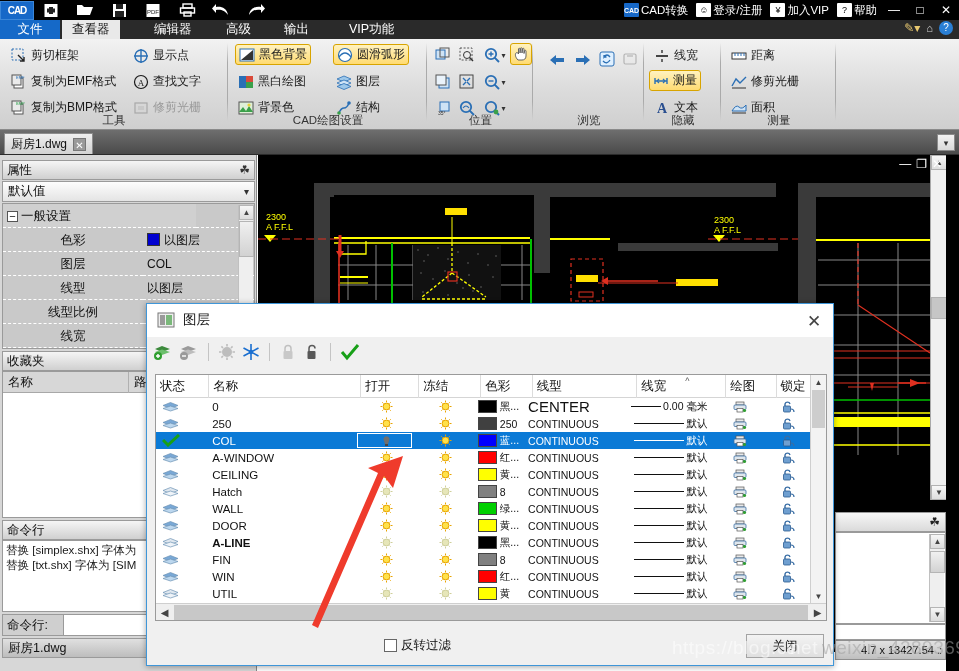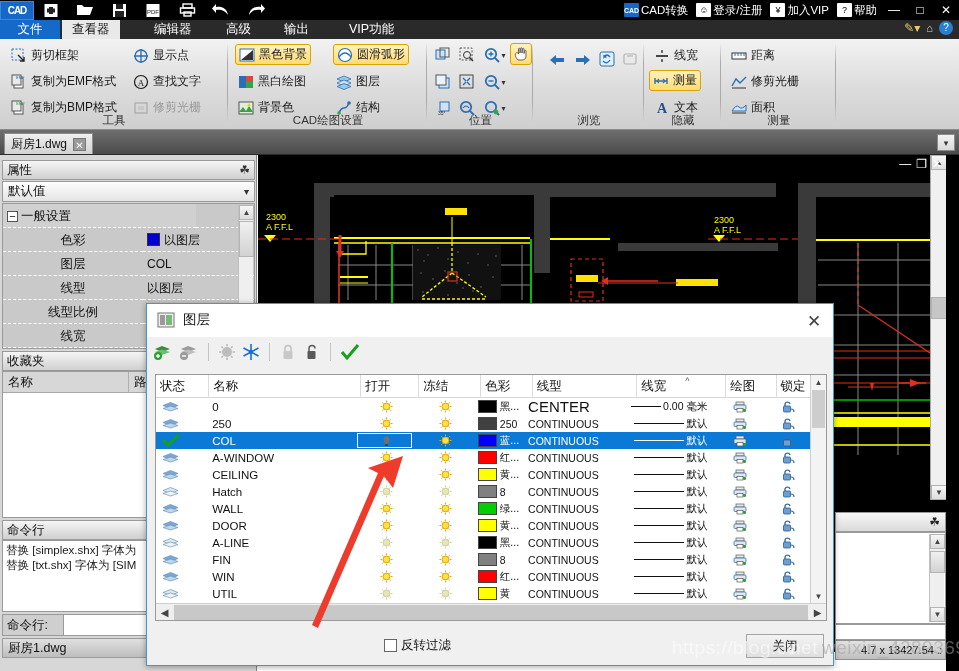--- a/index.html
+++ b/index.html
@@ -1378,21 +1378,21 @@
               </svg>
             </div>
           </div>
           <div class="trow">
             <div class="c" style="width:55px;justify-content:flex-start;padding-left:6px;">
               <svg width="17" height="11" viewBox="0 0 17 11">
                 <path d="M1 4.5 L8.5 1.5 L16 4.5 L8.5 7.5 Z" fill="#dfe7ef" stroke="#6c92b5" stroke-width=".7"></path>
                 <path d="M1 7.5 L8.5 5 L16 7.5 L8.5 10 Z" fill="#eef3f8" stroke="#6c92b5" stroke-width=".7"></path>
               </svg>
             </div>
-            <div class="c" style="width:157px;">A-LINE</div>
+            <div class="c" style="width:157px;font-weight:bold;">A-LINE</div>
             <div class="c" style="width:60px;justify-content:center;">
               <svg width="13" height="13" viewBox="0 0 13 13">
                 <circle cx="6.5" cy="6.5" r="3.4" fill="#e6e6b8" stroke="#cfcf9a" stroke-width="1"></circle>
                 <g stroke="#cfcf9a" stroke-width="1">
                   <path d="M6.5 .5 V2.2 M6.5 10.8 V12.5 M.5 6.5 H2.2 M10.8 6.5 H12.5 M2.3 2.3 L3.5 3.5 M9.5 9.5 L10.7 10.7 M10.7 2.3 L9.5 3.5 M3.5 9.5 L2.3 10.7"></path>
                 </g>
               </svg>
             </div>
             <div class="c" style="width:64px;justify-content:center;">
               <svg width="13" height="13" viewBox="0 0 13 13">

